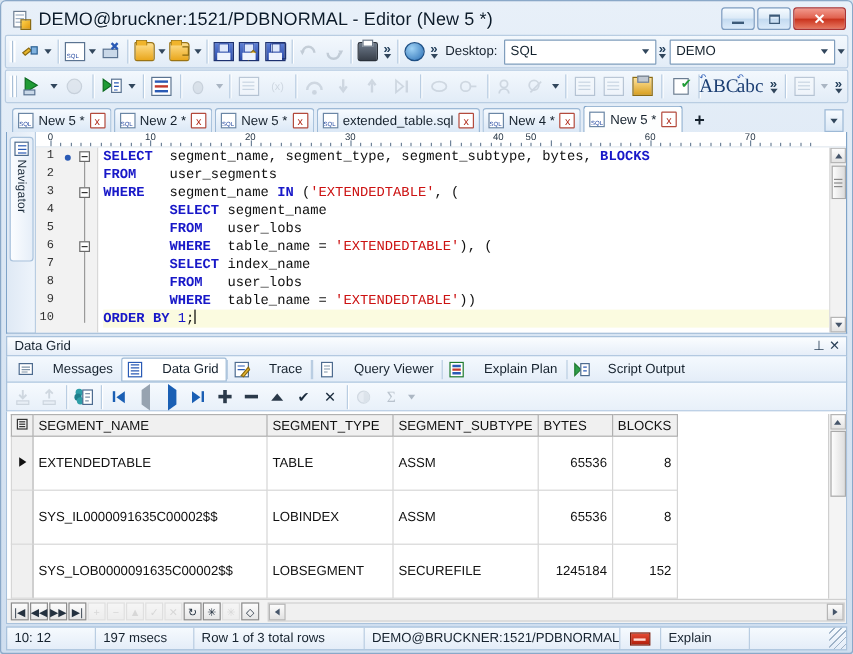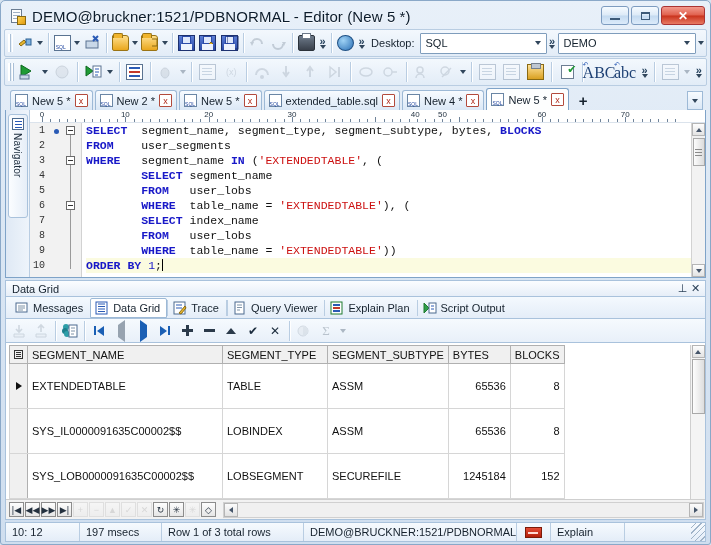--- a/index.html
+++ b/index.html
@@ -234,21 +234,21 @@
     background: linear-gradient(180deg,#fbfdff,#e6eef8);
     border:1px solid #a9c2dc; padding: 0 3px 0 6px;
   }
   .panel-title .ptxt{ font-size:11px;color:#16222e; flex:1; }
   .pin{ width:13px;height:13px;display:flex;align-items:center;justify-content:center;font-size:11px;color:#2b4158;}
   .panel-tabs{
     height:22px; flex:0 0 22px; display:flex; align-items:center; gap:0px;
     background: linear-gradient(180deg,#f4f9fe,#e4edf8);
     border:1px solid #a9c2dc; border-top:none; padding-left:4px;
   }
-  .ptab{ display:flex; align-items:center; gap:4px; padding:0 6px 0 4px; height:20px;
+  .ptab{ display:flex; align-items:center; gap:15px; padding:0 6px 0 4px; height:20px;
          border:1px solid transparent; }
   .ptab.active{ background:#fff; border-color:#9db9d6; border-radius:2px 2px 0 0; }
   .ptab .pttext{ font-size:11px;color:#16222e; white-space:nowrap;}
   .ptab .ptico{ width:14px;height:14px; position:relative; flex:0 0 14px;}
   .pdiv{ width:1px;height:16px;background:#b9cde2; }
 
   .grid-toolbar{
     height:24px; flex:0 0 24px; display:flex; align-items:center;
     background: linear-gradient(180deg,#f6fafe,#e8f0f9);
     border:1px solid #a9c2dc; border-top:none; padding-left:2px;

